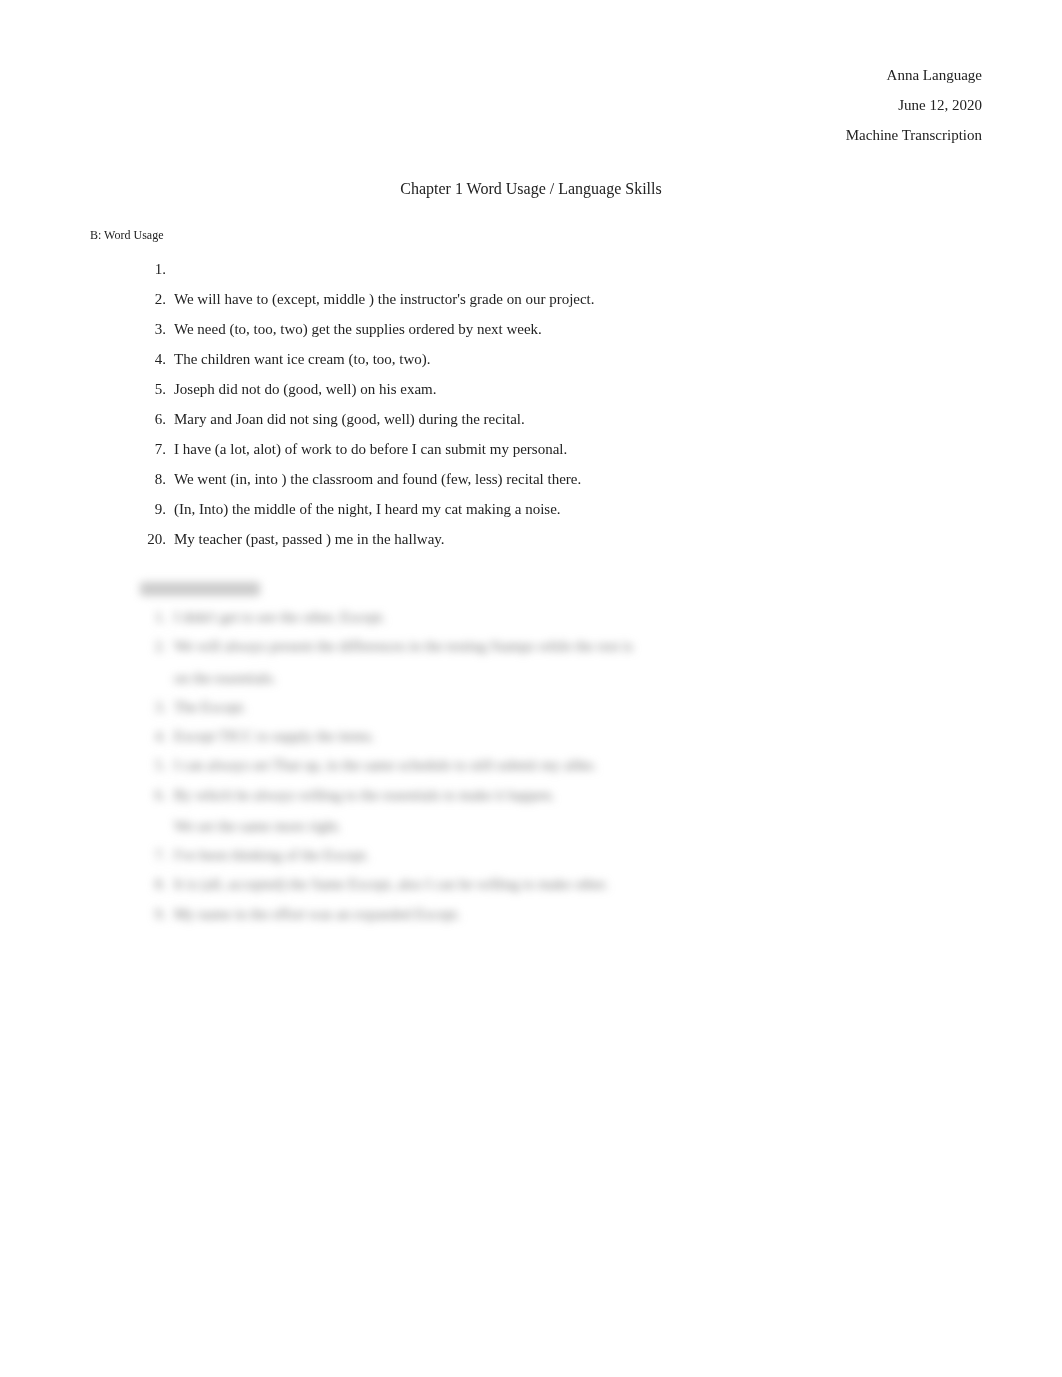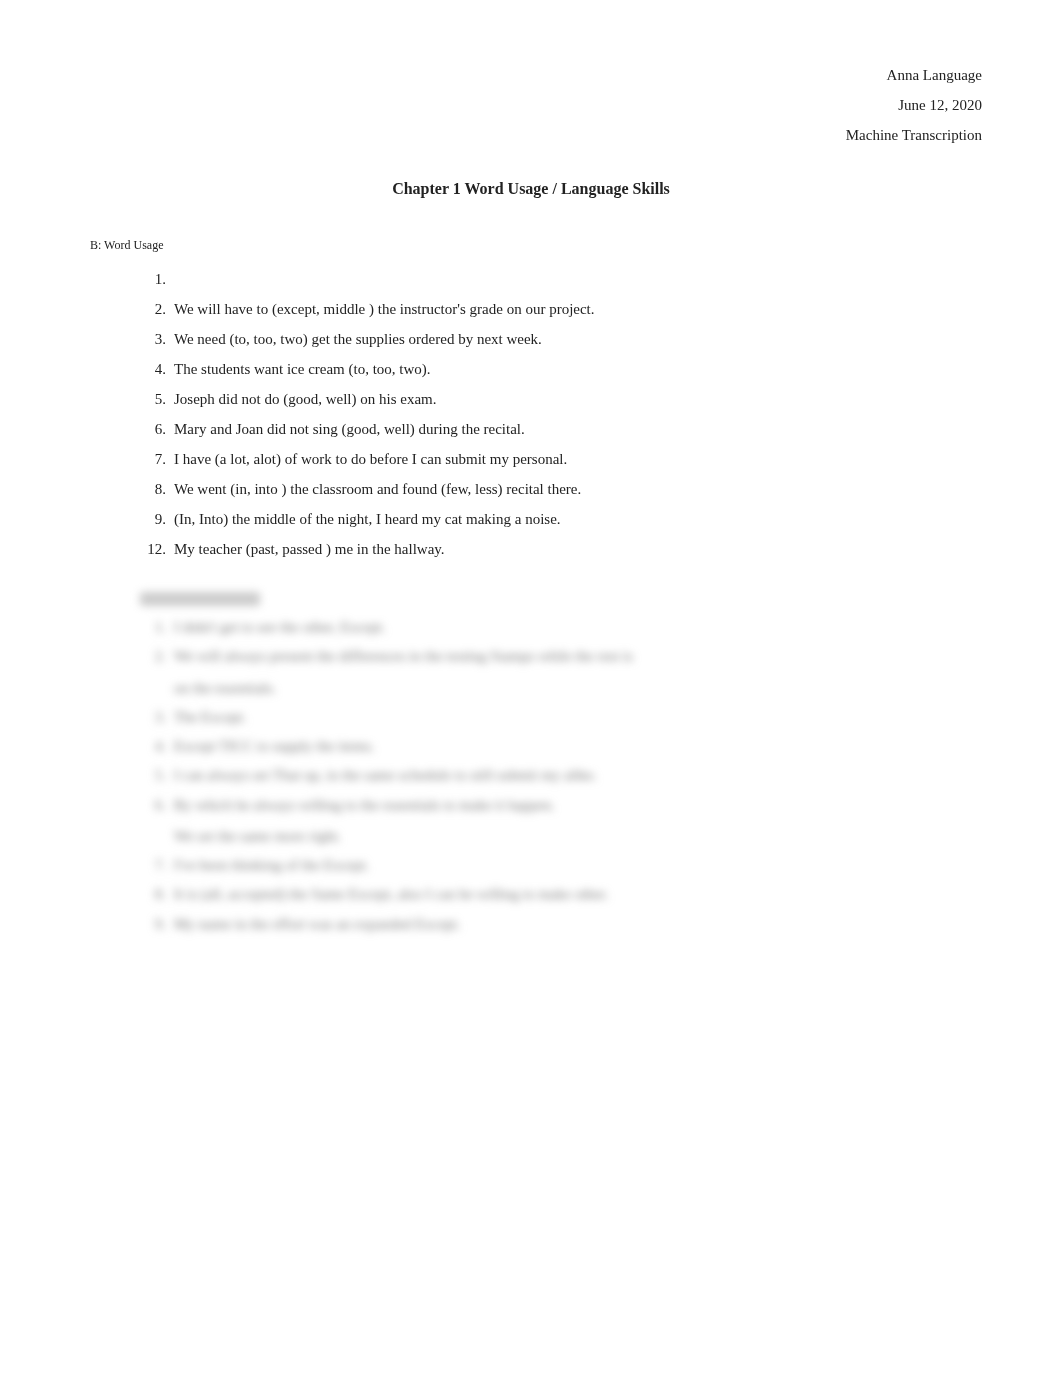--- a/index.html
+++ b/index.html
@@ -20,22 +20,22 @@
 
     .header-info {
       text-align: right;
       margin-bottom: 30px;
       line-height: 2;
     }
 
     .chapter-title {
       text-align: center;
       font-size: 16px;
-      margin-bottom: 40px;
-      font-weight: bold;
+      margin-bottom: 30px;
+      font-weight: normal;
     }
 
     .section-label {
       font-size: 12px;
       margin-bottom: 14px;
       margin-left: 10px;
     }
 
     .numbered-list {
       list-style: none;
@@ -114,21 +114,21 @@
       <li>
         <span class="list-num">2.</span>
         <span>We will have to (except,  middle ) the instructor's grade on our project.</span>
       </li>
       <li>
         <span class="list-num">3.</span>
         <span>We need (to, too, two) get the supplies ordered by next week.</span>
       </li>
       <li>
         <span class="list-num">4.</span>
-        <span>The students want ice cream (to, too, two).</span>
+        <span>The children want ice cream (to, too, two).</span>
       </li>
       <li>
         <span class="list-num">5.</span>
         <span>Joseph did not do (good, well) on his exam.</span>
       </li>
       <li>
         <span class="list-num">6.</span>
         <span>Mary and Joan did not sing (good, well) during the recital.</span>
       </li>
       <li>
@@ -137,21 +137,21 @@
       </li>
       <li>
         <span class="list-num">8.</span>
         <span>We went (in, into ) the classroom and found (few, less) recital there.</span>
       </li>
       <li>
         <span class="list-num">9.</span>
         <span>(In, Into) the middle of the night, I heard my cat making a noise.</span>
       </li>
       <li>
-        <span class="list-num">12.</span>
+        <span class="list-num">20.</span>
         <span>My teacher (past, passed ) me in the hallway.</span>
       </li>
     </ol>
 
   <div class="blurred-section">
     <div class="blurred-label">&nbsp;</div>
     <ul class="blurred-list">
     <li style="flex-direction: column;">
           <div style="display:flex;gap:8px;">
             <span class="list-num">1.</span>

